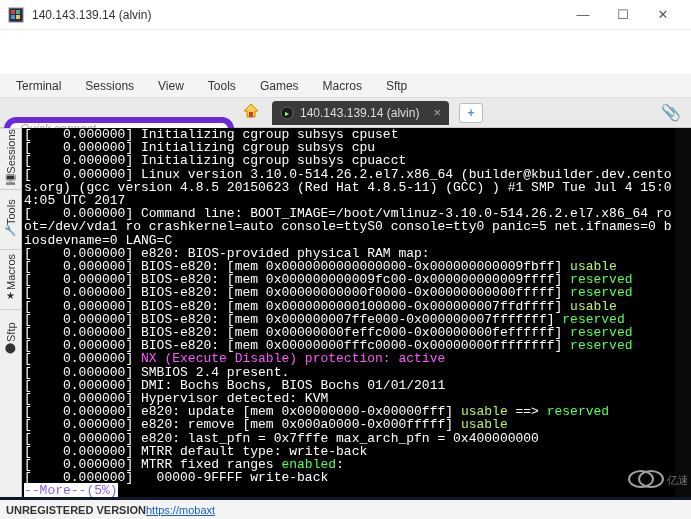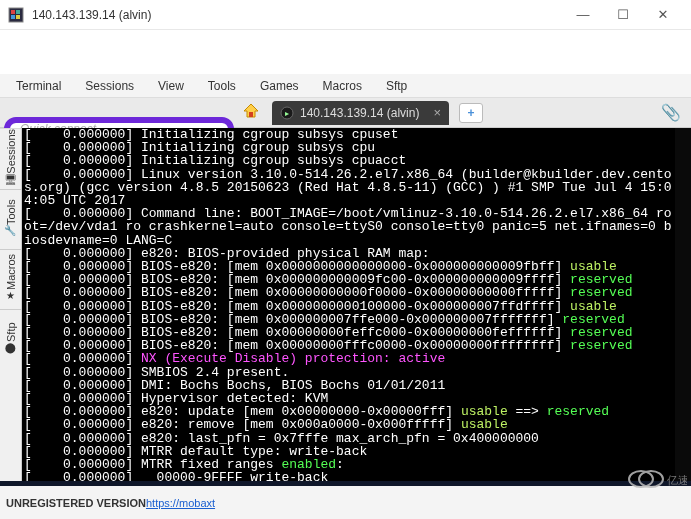--- a/index.html
+++ b/index.html
@@ -23,21 +23,21 @@
 .sidetab { flex: 0 0 60px; display: flex; align-items: center; justify-content: center; writing-mode: vertical-rl; transform: rotate(180deg); font-size: 11px; color: #333; border-bottom: 1px solid #ccc; cursor: pointer; }
 .sidetab .sicon { writing-mode: horizontal-tb; transform: rotate(180deg); margin-top: 4px; font-size: 10px; }
 .terminal { flex: 1; background: #000; color: #fff; font-family: "Consolas","Courier New",monospace; font-size: 13px; line-height: 13.2px; padding: 0 0 0 2px; white-space: pre; overflow: hidden; position: relative; }
 .terminal .line { white-space: pre-wrap; word-break: break-all; }
 .yellow { color: #bef264; }
 .green { color: #55ff55; margin-top: 26px; }
 .magenta { color: #ff55ff; }
 .scrollbar { width: 16px; background: #000; display: flex; flex-direction: column; }
 .scrollbar .track { flex: 1; background: #0a0a0a; }
 .more { background: #fff; color: #8b5cf6; display: inline; }
-.footer { height: 38px; background: #f4f4f4; border-top: 5px solid #0f172a; display: flex; align-items: center; font-size: 11px; padding: 0 6px; color: #333; overflow: hidden; white-space: nowrap; }
+.footer { height: 22px; background: #f4f4f4; border-top: 3px solid #0f172a; display: flex; align-items: center; font-size: 11px; padding: 0 6px; color: #333; overflow: hidden; white-space: nowrap; }
 .footer b { font-weight: bold; }
 .footer a { color: #1a5fd0; text-decoration: underline; }
 .watermark { position: absolute; right: 4px; bottom: 24px; opacity: 0.85; }
 </style>
 </head>
 <body>
 
 <div class="titlebar">
   <span class="icon">
     <svg width="16" height="16">

